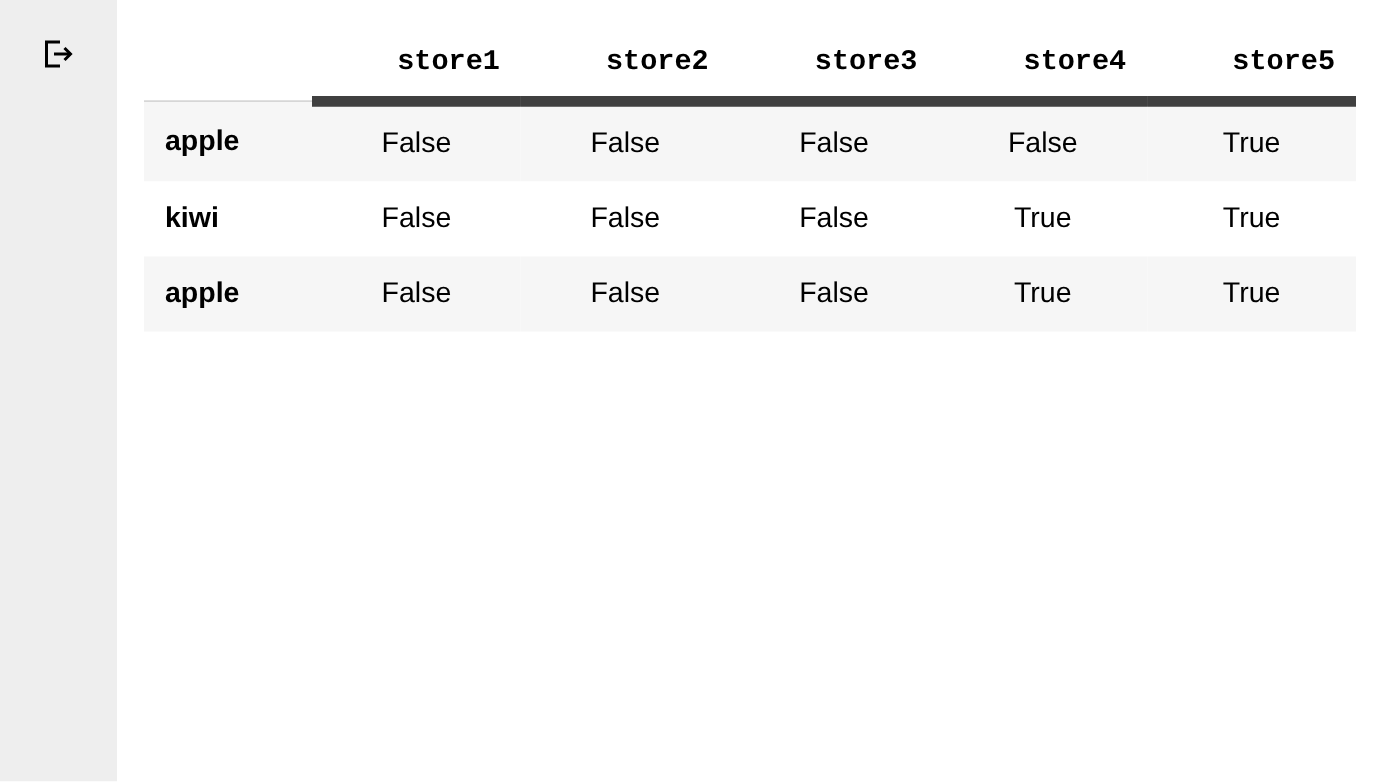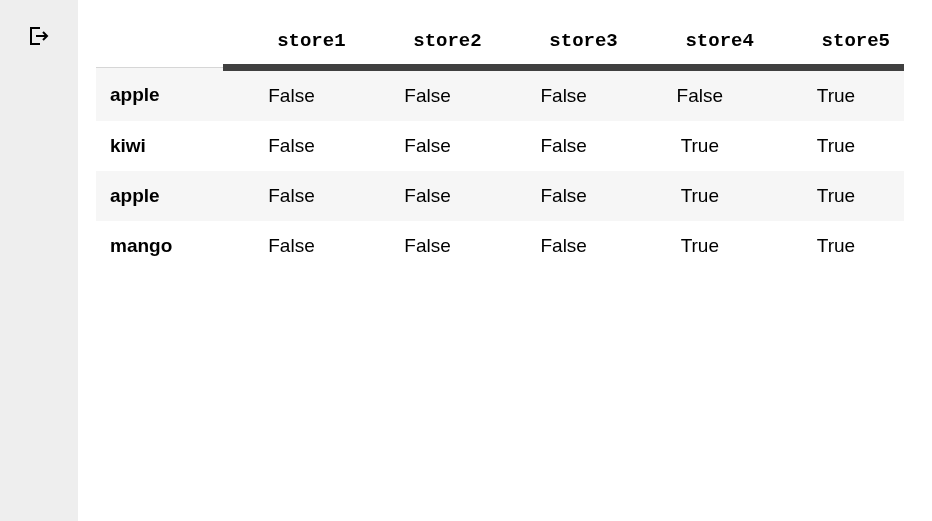--- a/index.html
+++ b/index.html
@@ -114,23 +114,15 @@
         <td>True</td>
       </tr>
       <tr>
         <th>apple</th>
         <td>False</td>
         <td>False</td>
         <td>False</td>
         <td>True</td>
         <td>True</td>
       </tr>
-      <tr>
-        <th>mango</th>
-        <td>False</td>
-        <td>False</td>
-        <td>False</td>
-        <td>True</td>
-        <td>True</td>
-      </tr>
     </tbody>
   </table>
 </div>
 
 </body></html>

